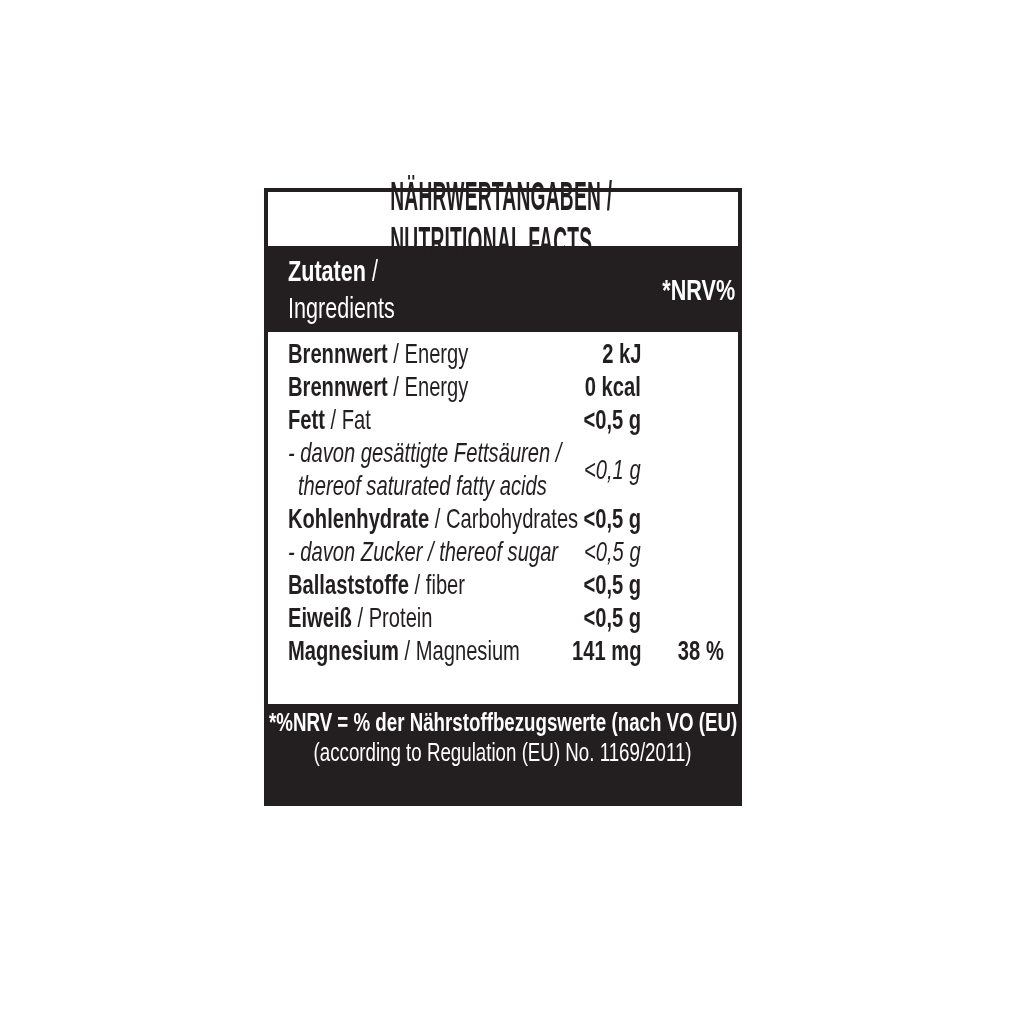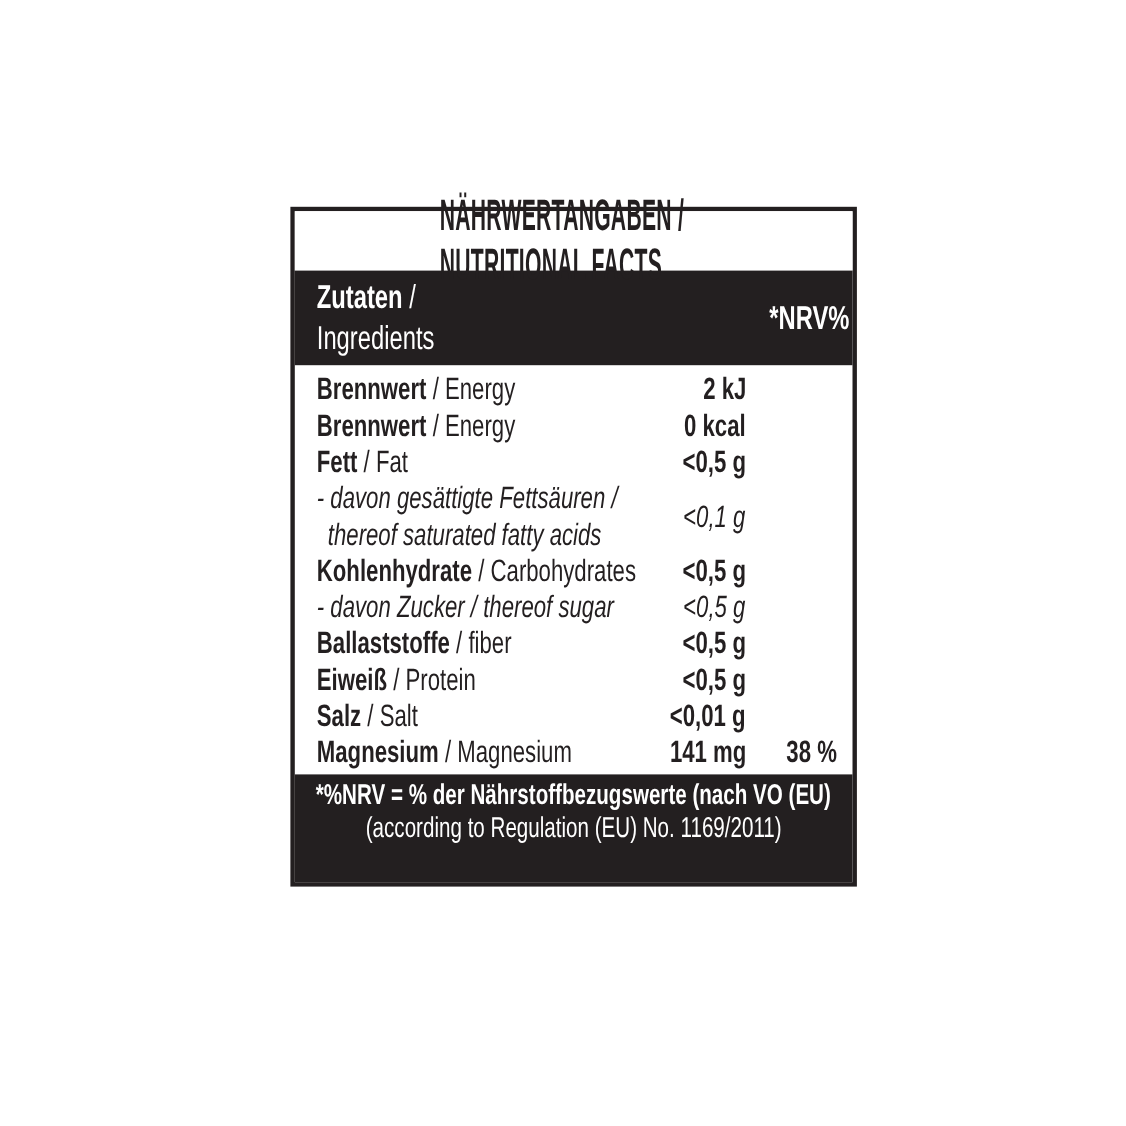--- a/index.html
+++ b/index.html
@@ -7,21 +7,21 @@
     width: 1024px; height: 1024px;
     background: #ffffff;
     font-family: "Liberation Sans", sans-serif;
     color: #231f20;
     position: relative;
     overflow: hidden;
   }
   .label-box {
     position: absolute;
     left: 264px; top: 188px;
-    width: 515px; height: 618px;
+    width: 478px; height: 618px;
     border: 4px solid #231f20;
     box-sizing: border-box;
     background: #ffffff;
   }
   
   .cx {
     display: inline-block;
     transform: scaleX(0.72);
     transform-origin: 0 50%;
     white-space: nowrap;
@@ -145,25 +145,20 @@
       <div class="c-value"><span class="cx cx-r">&lt;0,5 g</span></div>
       <div class="c-nrv"><span class="cx cx-r"></span></div>
     </div>
 
     <div class="row">
       <div class="c-label"><span class="cx"><b>Eiweiß</b><span> / Protein</span></span></div>
       <div class="c-value"><span class="cx cx-r">&lt;0,5 g</span></div>
       <div class="c-nrv"><span class="cx cx-r"></span></div>
     </div>
 
-    <div class="row">
-      <div class="c-label"><span class="cx"><b>Salz</b><span> / Salt</span></span></div>
-      <div class="c-value"><span class="cx cx-r">&lt;0,01 g</span></div>
-      <div class="c-nrv"><span class="cx cx-r"></span></div>
-    </div>
 
     <div class="row">
       <div class="c-label"><span class="cx"><b>Magnesium</b><span> / Magnesium</span></span></div>
       <div class="c-value"><span class="cx cx-r">141 mg</span></div>
       <div class="c-nrv"><span class="cx cx-r">38 %</span></div>
     </div>
 
   </div>
 
   <div class="footer">

